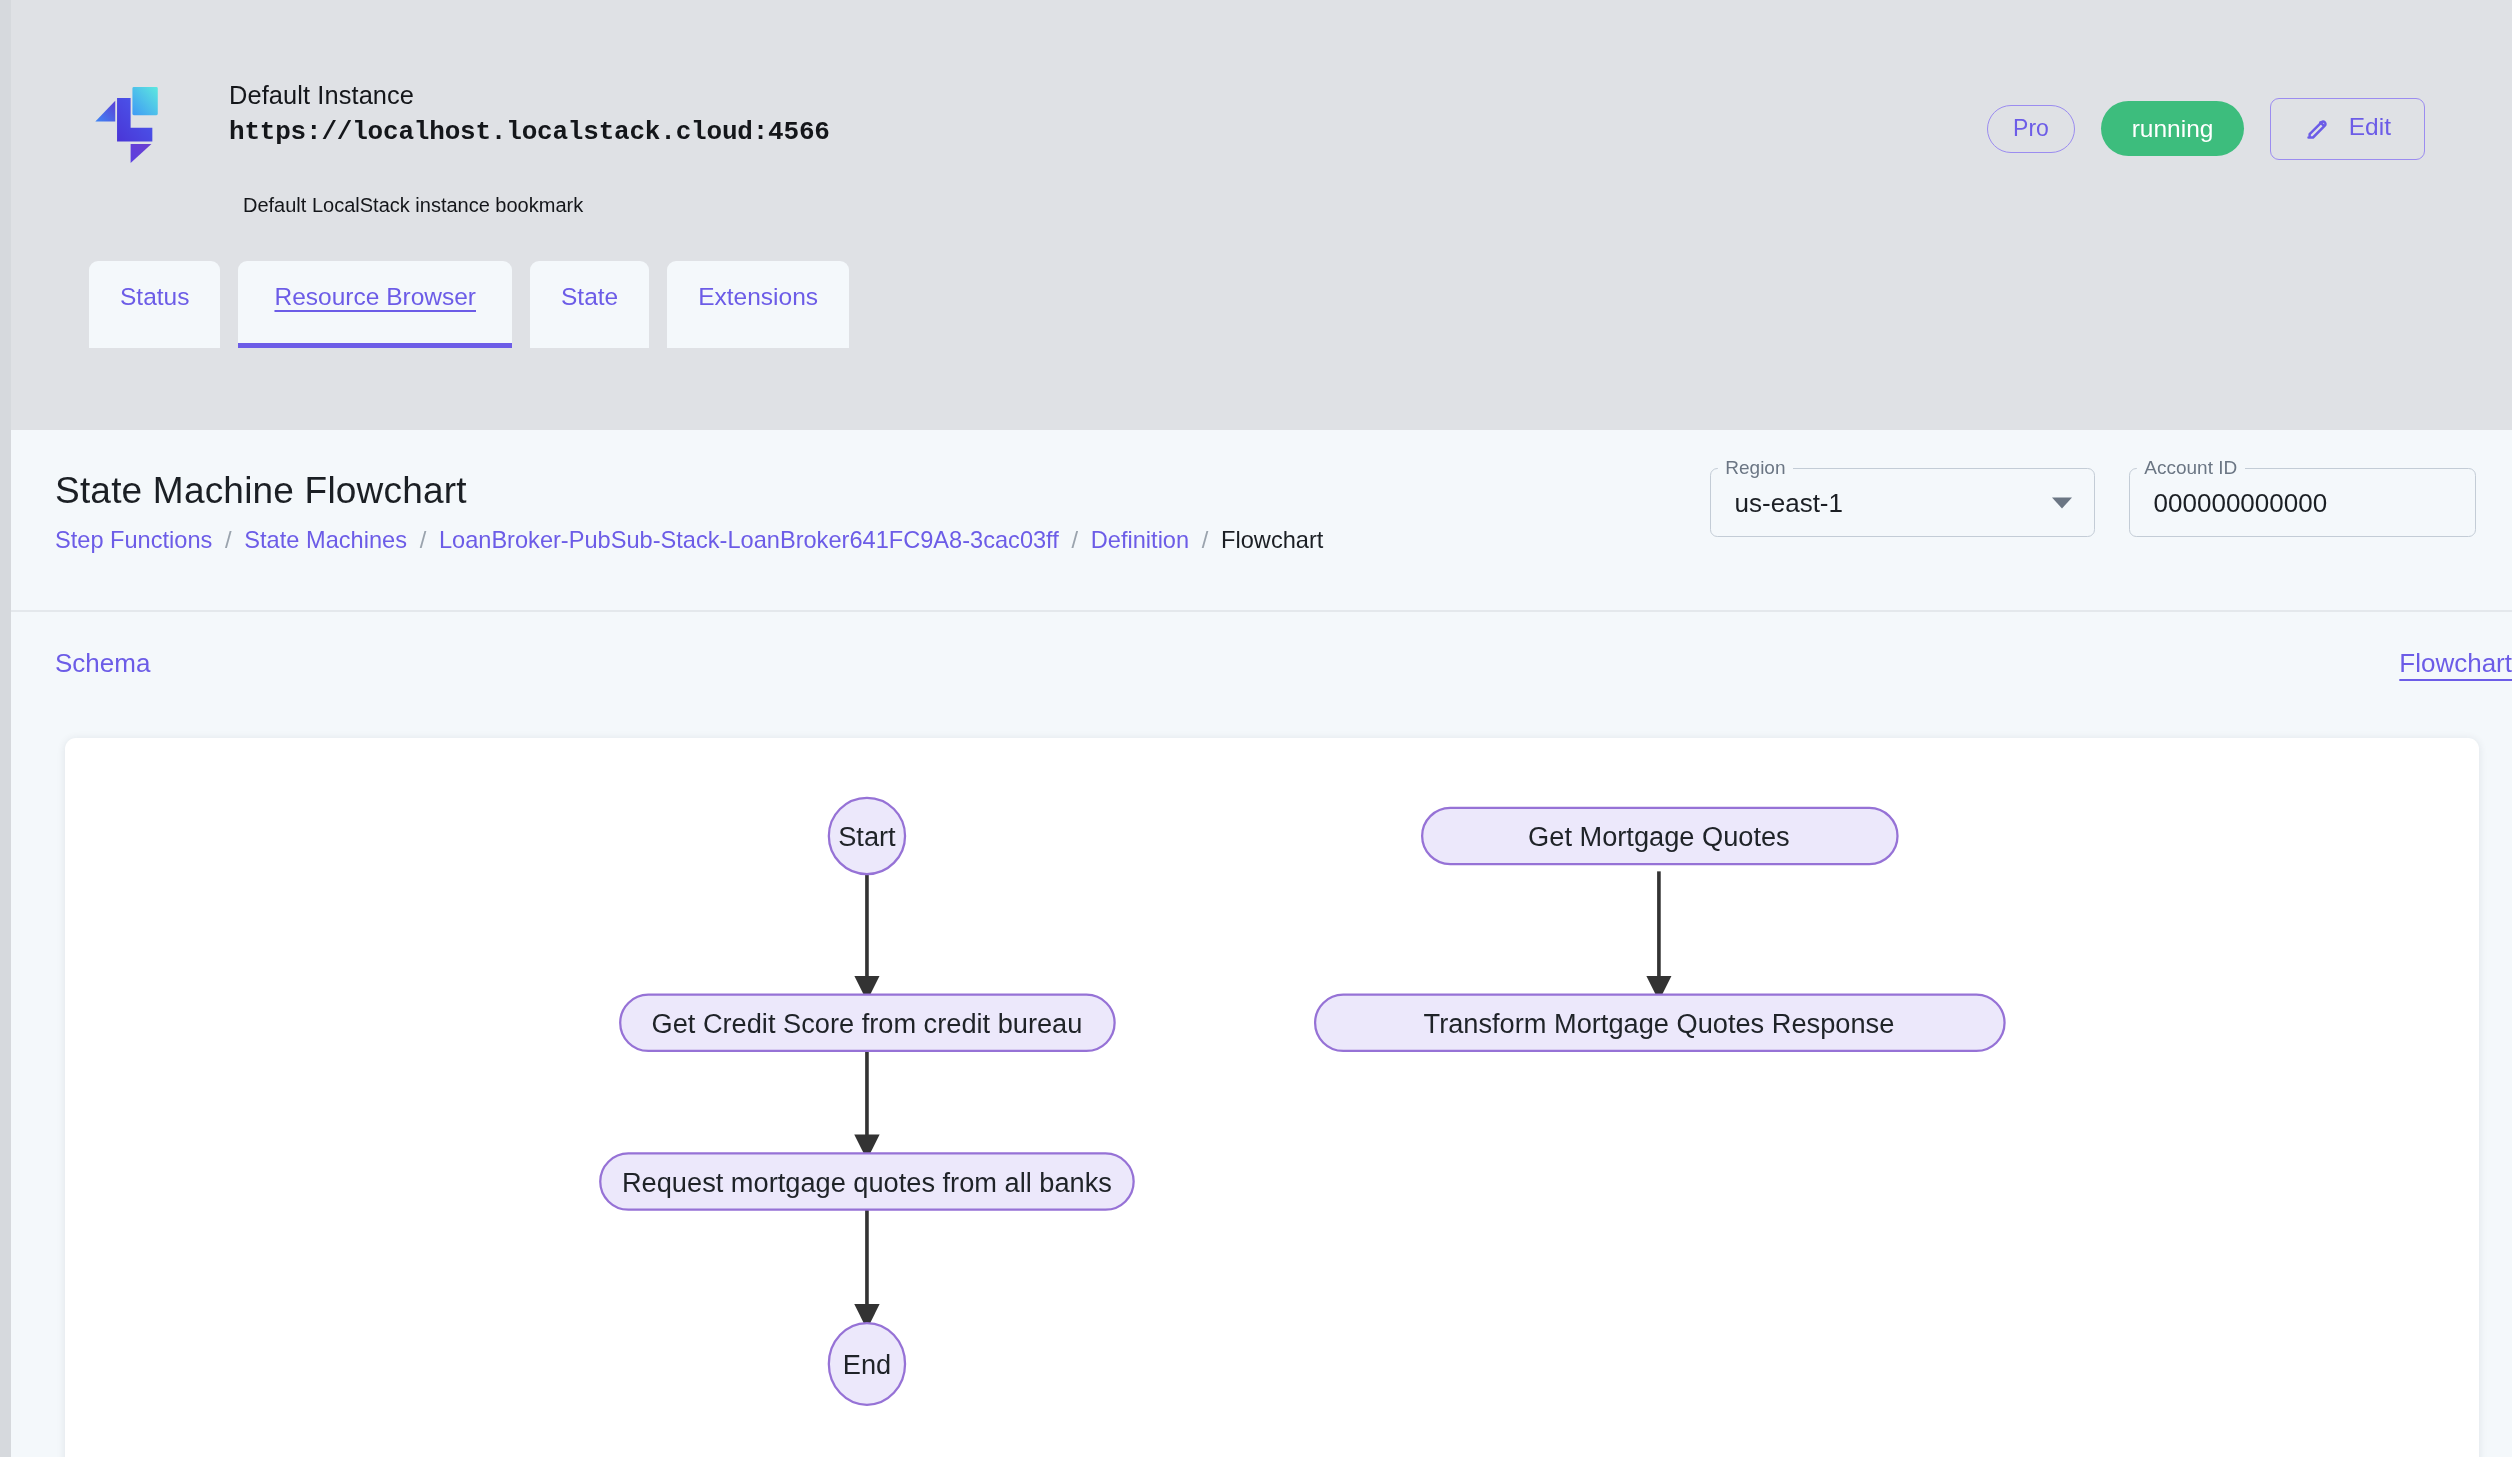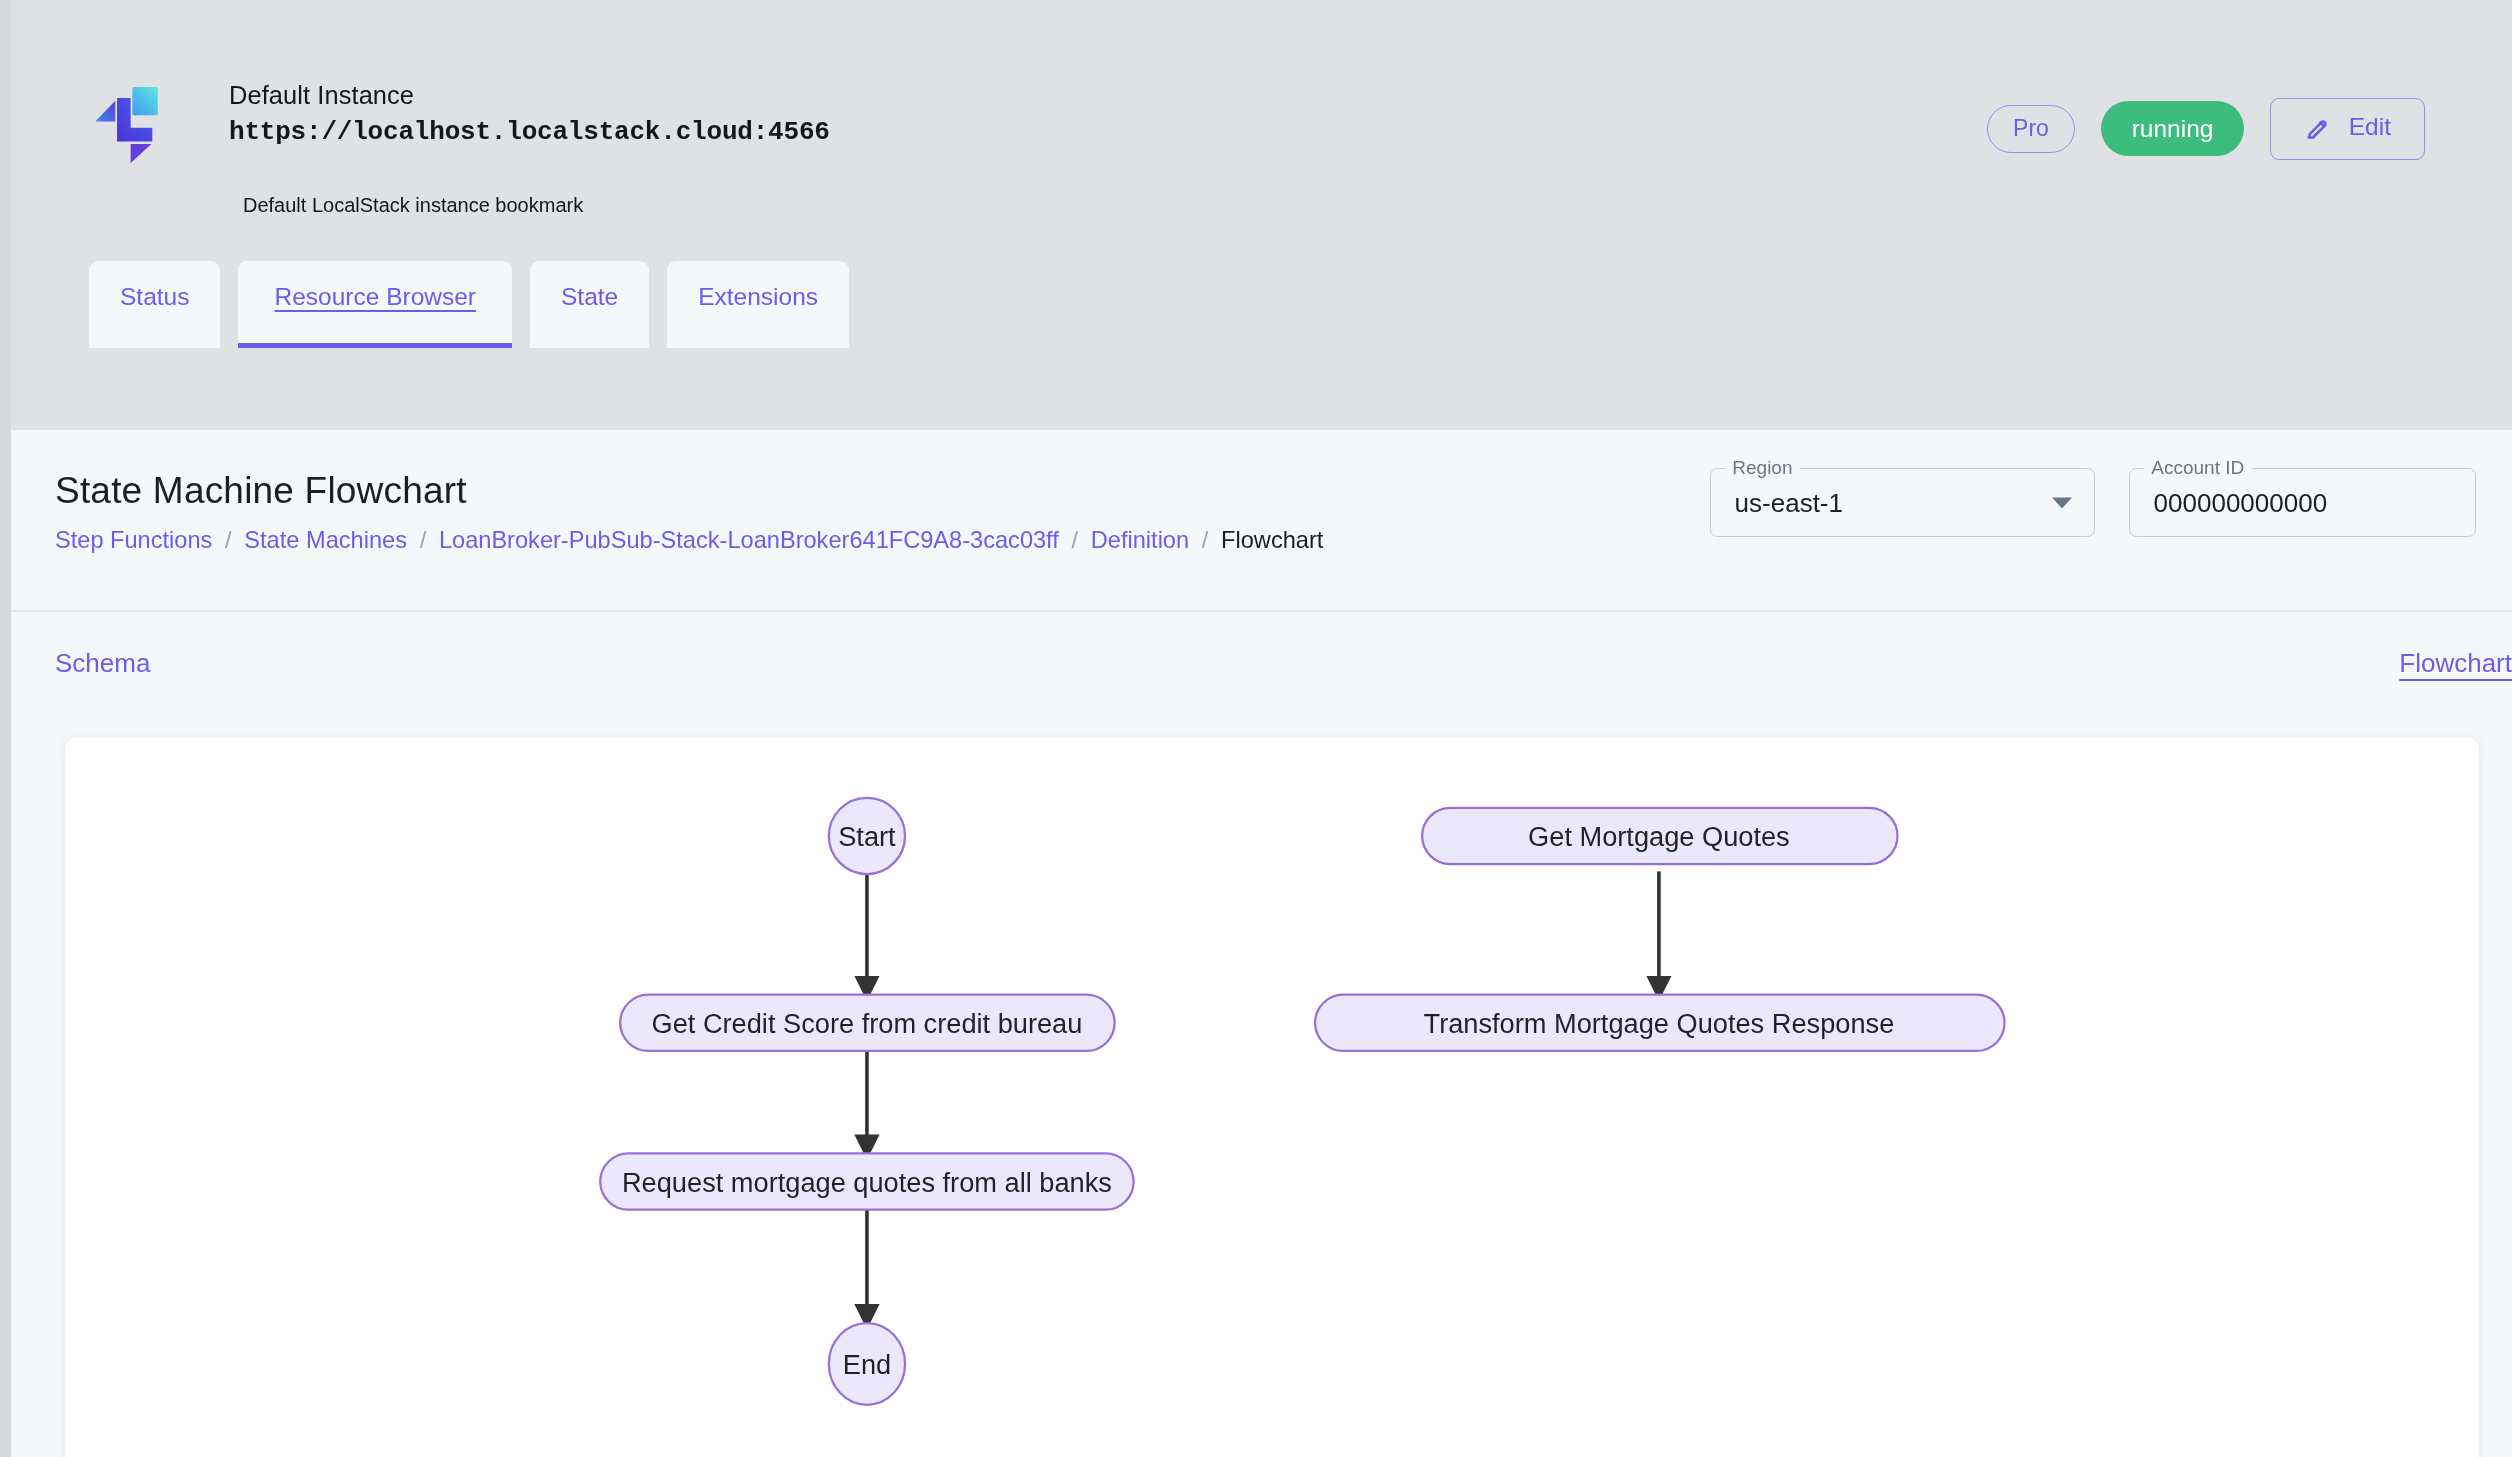--- a/index.html
+++ b/index.html
@@ -94,21 +94,21 @@
   .breadcrumb .sep { color: #9aa3ad; margin: 0 12.7px; }
   .breadcrumb .current { color: #1b1f24; }
 
   
   .selectors { position: absolute; right: 36px; top: 38px; display: flex; gap: 34px; }
   .field {
     position: relative; border: 1.4px solid #c3ccd6; border-radius: 7.3px;
     height: 69px; background: transparent;
   }
   .field .legend {
-    position: absolute; left: 14px; top: -12.7px; background: #f4f8fb;
+    position: absolute; left: 7px; top: -12.7px; background: #f4f8fb;
     padding: 0 7.3px; font-size: 19px; color: #6b7684; line-height: 23.6px;
   }
   .field .value {
     position: absolute; left: 23.6px; top: 50%; transform: translateY(-50%);
     font-size: 26px; color: #1b1f24;
   }
   #region-field { width: 385px; }
   #account-field { width: 347px; }
   .caret {
     position: absolute; right: 22px; top: 50%; transform: translateY(-50%);

